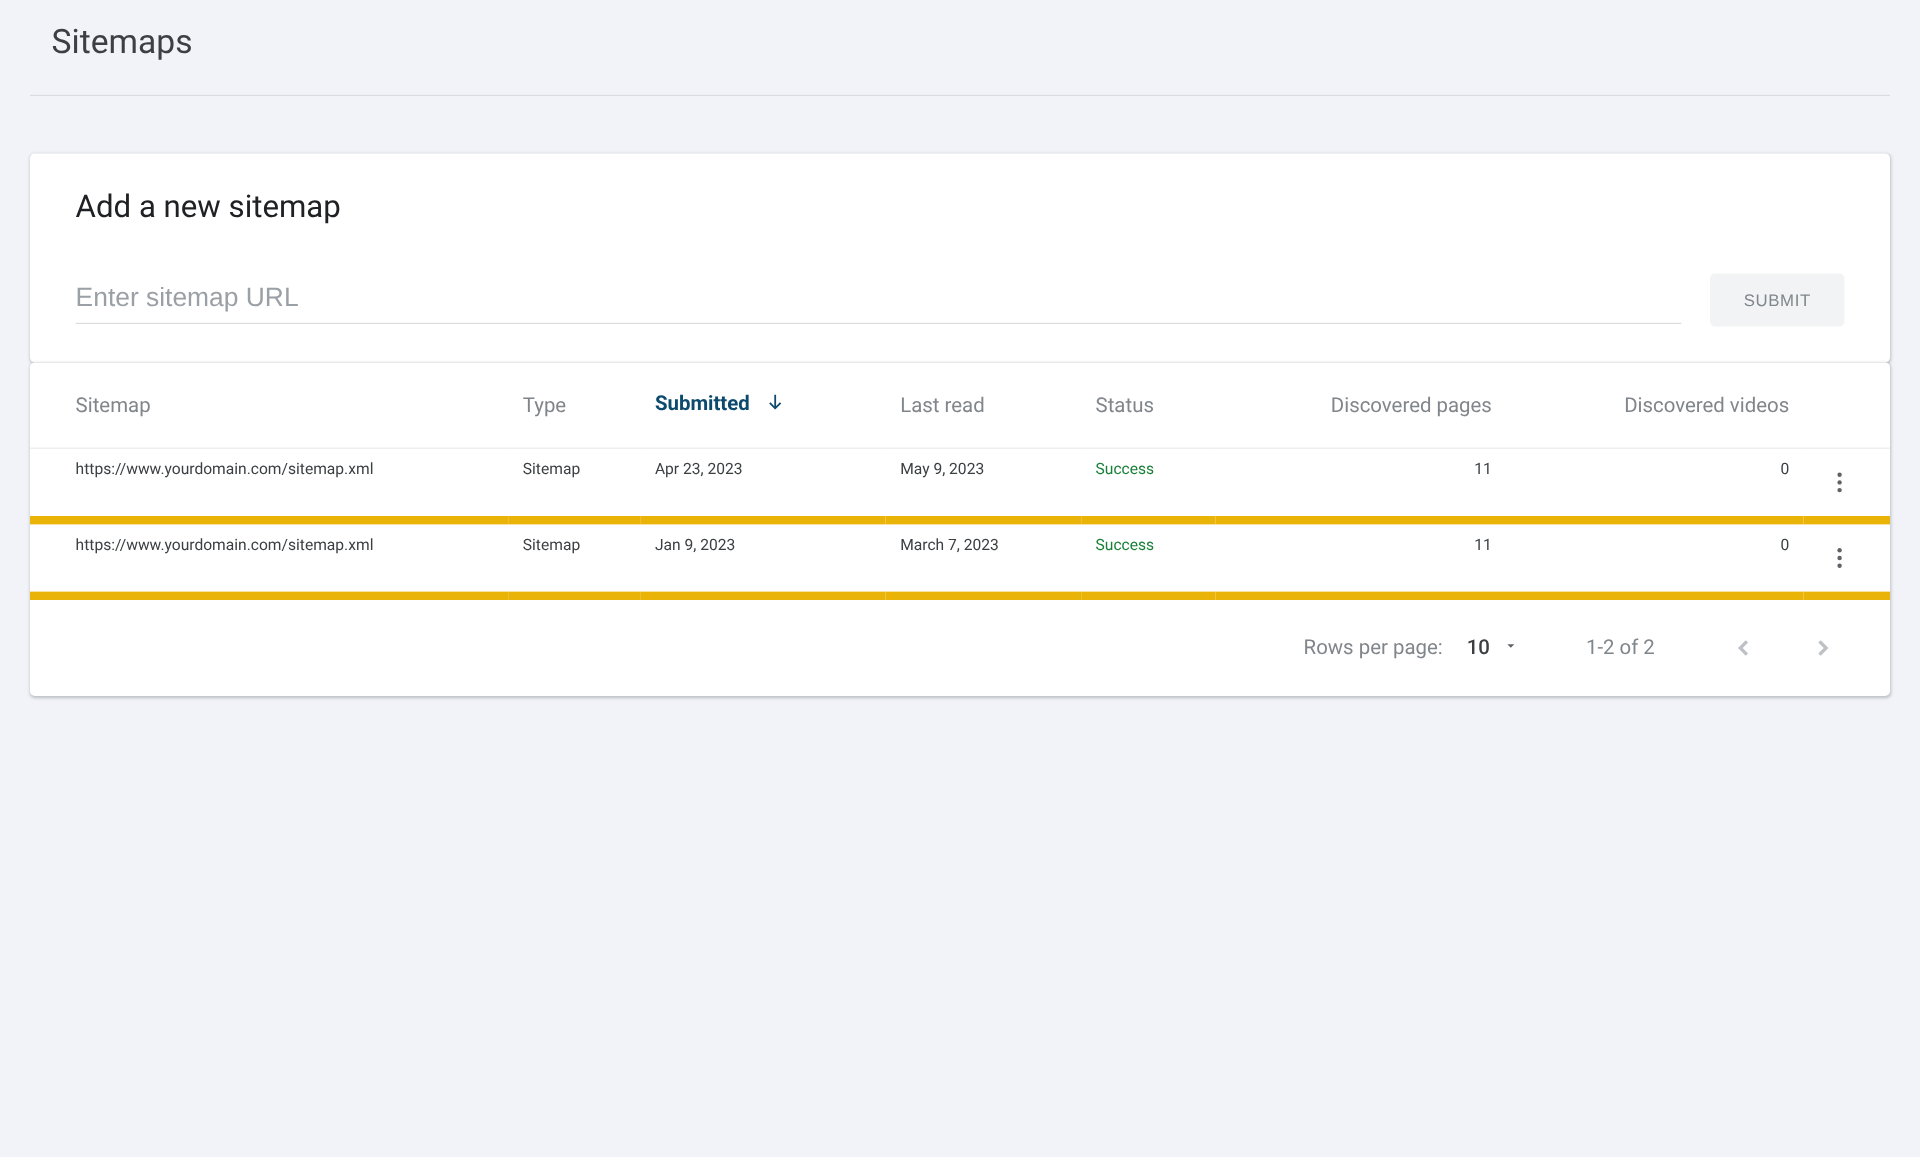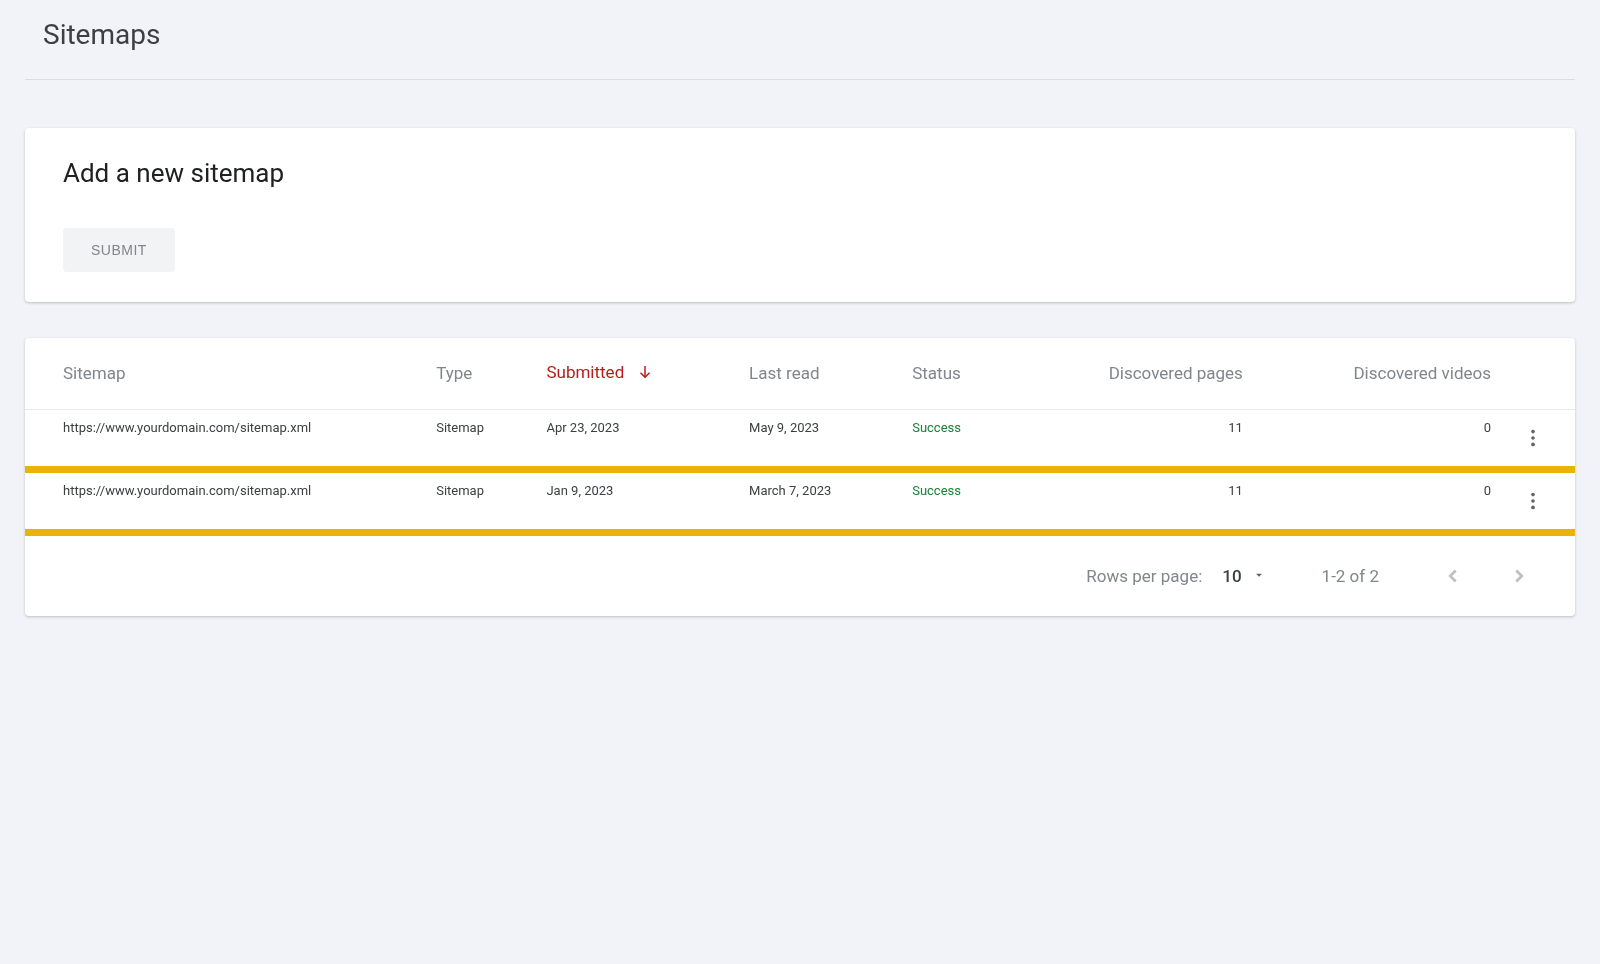--- a/index.html
+++ b/index.html
@@ -17,21 +17,20 @@
     font-weight: 400;
     color: #3c4043;
     padding: 18px 18px 28px 18px;
     border-bottom: 1px solid #dadce0;
     margin-bottom: 48px;
   }
   .card {
     background: #fff;
     border-radius: 4px;
     box-shadow: 0 1px 3px rgba(60,64,67,0.2), 0 1px 2px rgba(60,64,67,0.1);
-    margin-bottom: 36px;
   }
   .card-padding { padding: 30px 38px; }
   .add-title {
     font-size: 26px;
     font-weight: 400;
     color: #202124;
     margin-bottom: 40px;
   }
   .add-row {
     display: flex;
@@ -83,21 +82,21 @@
   }
   thead th {
     text-align: left;
     font-weight: 400;
     font-size: 17px;
     color: #80868b;
     padding: 24px 12px 24px 12px;
     border-bottom: 1px solid #e8eaed;
   }
   thead th:first-child { padding-left: 38px; }
-  thead th.sort-active { color: #b91c1c; font-weight: 400; }
+  thead th.sort-active { color: #0c4a6e; font-weight: 700; }
   thead th.num { text-align: right; }
   thead th.act { width:60px; }
   tbody td {
     font-size: 13px;
     color: #3c4043;
     padding: 10px 12px;
     border-bottom: 7px solid #eab308;
     vertical-align: top;
   }
   tbody td:first-child { padding-left: 38px; word-break: break-all; max-width: 260px;}
@@ -130,20 +129,21 @@
 </style>
 </head>
 <body>
 
 <div class="page">
   <h1 class="page-title">Sitemaps</h1>
 
   <div class="card card-padding">
     <h2 class="add-title">Add a new sitemap</h2>
     <div class="add-row">
+      <input type="text" class="url-input" placeholder="Enter sitemap URL" style="">
       <button class="submit-btn">SUBMIT</button>
     </div>
   </div>
 
   <div class="card">
 
     <table>
       <thead>
         <tr>
           <th>Sitemap</th>

